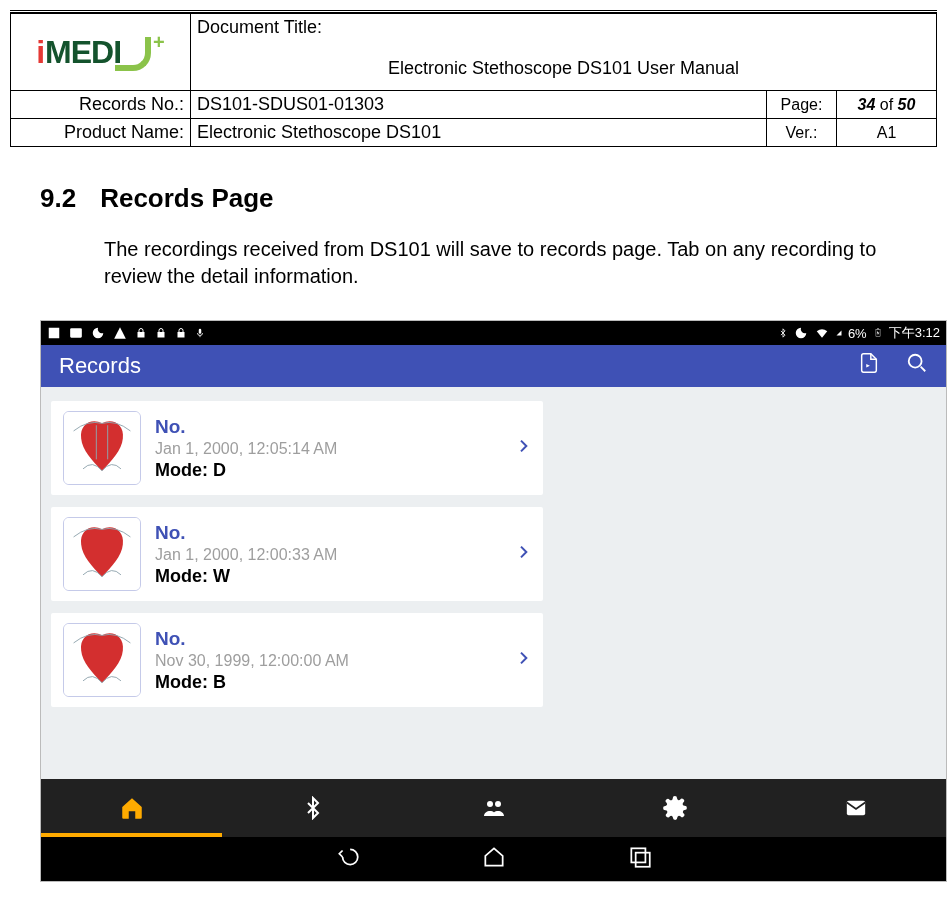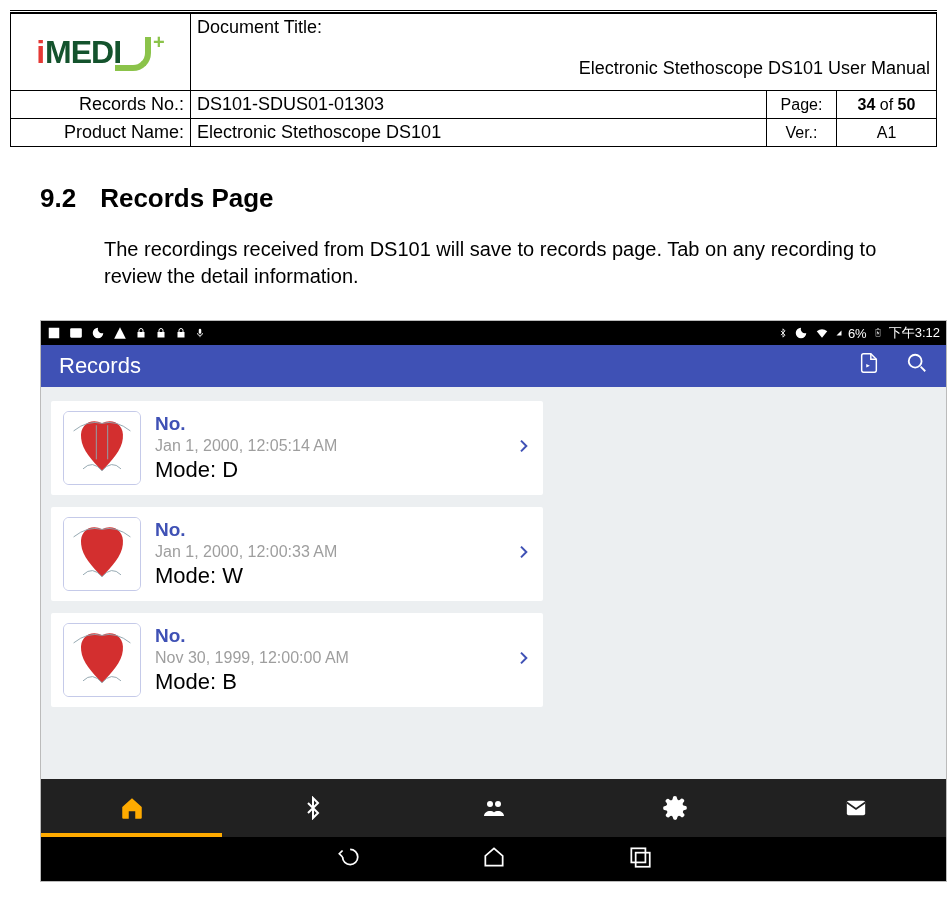--- a/index.html
+++ b/index.html
@@ -9,23 +9,23 @@
     background: #fff;
     color: #000;
     width: 947px;
     box-sizing: border-box;
   }
   .dbl-rule { border-top: 3px double #000; margin-bottom: 0; }
   .hdr-table { width: 100%; border-collapse: collapse; table-layout: fixed; }
   .hdr-table td { border: 1px solid #000; padding: 3px 6px; font-size: 18px; vertical-align: middle; }
   .hdr-table .label { text-align: right; }
   .hdr-table .title-label { vertical-align: top; }
-  .hdr-table .title-value { text-align: right; padding-top: 20px; padding-bottom: 8px; }
+  .hdr-table .title-value { text-align: center; padding-top: 20px; padding-bottom: 8px; }
   .hdr-table .small { font-size: 16px; text-align: center; }
-  .hdr-table .bold { font-weight: bold; }
+  .hdr-table .bold { font-weight: bold; font-style: italic; }
   .logo-cell { text-align: center; padding: 6px 4px; }
   .logo { display: inline-flex; align-items: center; font-size: 32px; font-weight: bold; }
   .logo .dot { color: #e53935; }
   .logo .imedi { color: #14532d; letter-spacing: -1px; }
   .logo .swoosh { display:inline-block; width:30px; height:28px; border-bottom:6px solid #8bc34a; border-right:6px solid #8bc34a; border-radius:0 0 18px 0; margin-left:-6px; position:relative; top:2px;}
   .logo .plus { color:#8bc34a; font-size:20px; position:relative; top:-10px; margin-left:2px; font-weight:bold;}
   .content { padding: 22px 30px 0 30px; }
   .sec-heading { font-size: 26px; font-weight: bold; margin: 14px 0 22px 0; }
   .sec-heading .num { margin-right: 24px; }
   .sec-body { font-size: 20px; line-height: 1.35; margin-left: 64px; margin-bottom: 30px; margin-top: 13px; }
@@ -42,21 +42,21 @@
   .appbar svg { fill:#fff; }
   .appbar .action { margin-left:26px; }
   .body-area { background:#eceff1; padding:14px 10px 60px 10px; min-height:150px; }
   .cards { display:flex; flex-wrap:wrap; gap:12px 12px; }
   .card { background:#fff; width:492px; display:flex; align-items:center; padding:10px 12px; box-sizing:border-box; border-radius:2px; }
   .thumb { width:76px; height:72px; border:1px solid #c5cae9; border-radius:6px; margin-right:14px; position:relative; flex:0 0 auto; background:#fff; overflow:hidden; }
   .thumb svg { width:100%; height:100%; display:block; }
   .card-text { flex:1; }
   .card-text .no { color:#3f51b5; font-size:19px; font-weight:bold; margin-bottom:2px; }
   .card-text .date { color:#9e9e9e; font-size:16px; margin-bottom:2px; }
-  .card-text .mode { color:#000; font-size:22px; font-weight:normal; }
+  .card-text .mode { color:#000; font-size:18px; font-weight:bold; }
   .chev { color:#3f51b5; }
   .divider-row { width:438px; height:0; }
   .bottomnav { background:#212121; height:58px; display:flex; }
   .bottomnav .tab { flex:1; display:flex; align-items:center; justify-content:center; position:relative; }
   .bottomnav .tab svg { fill:#fff; }
   .bottomnav .tab.active { }
   .bottomnav .tab.active .underline { position:absolute; bottom:0; left:0; right:0; height:4px; background:#ffab00; }
   .bottomnav .tab.active svg { fill:#ffab00; }
   .sysnav { background:#000; height:44px; display:flex; align-items:center; justify-content:center; gap:120px; }
   .sysnav svg { fill:none; stroke:#fff; stroke-width:1.6; }

